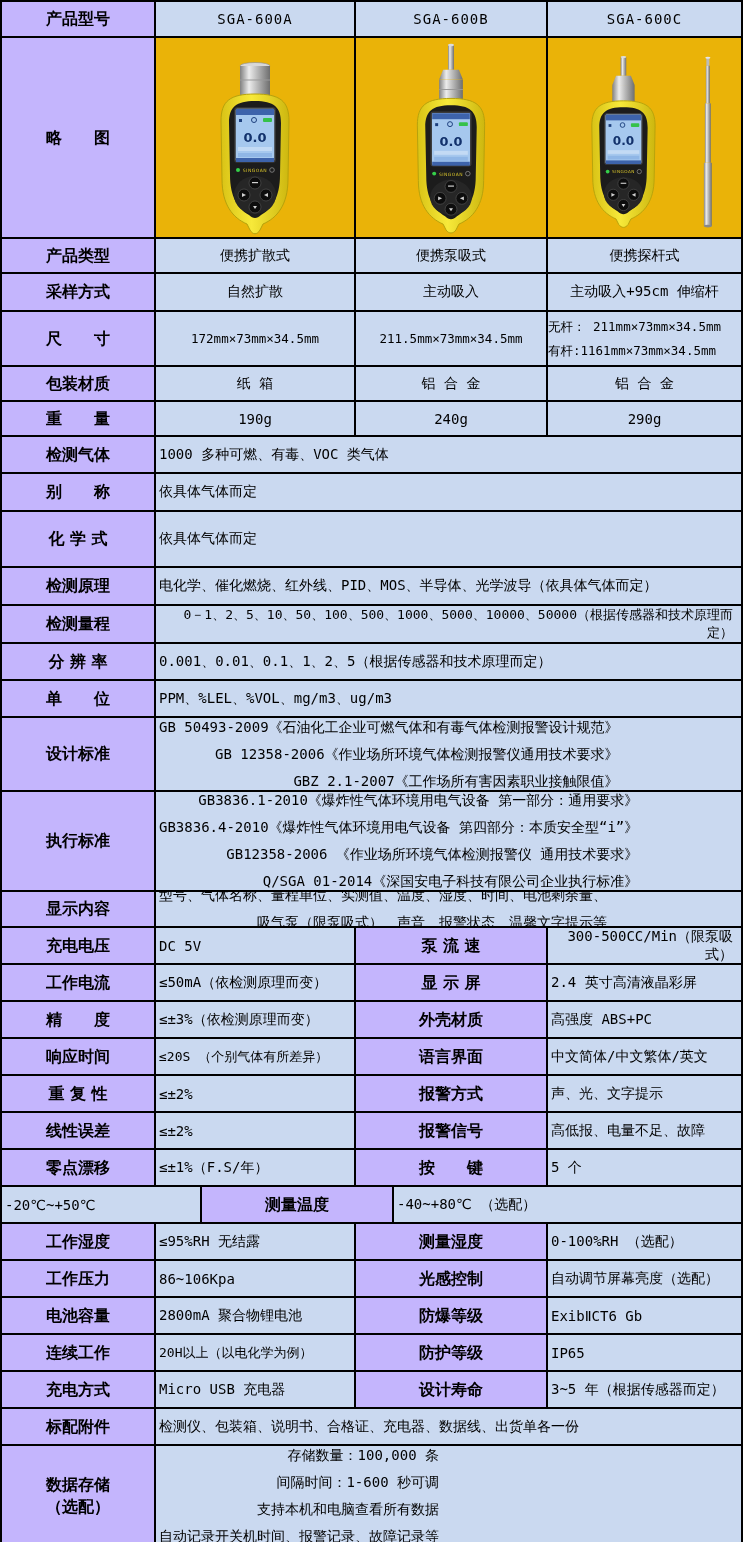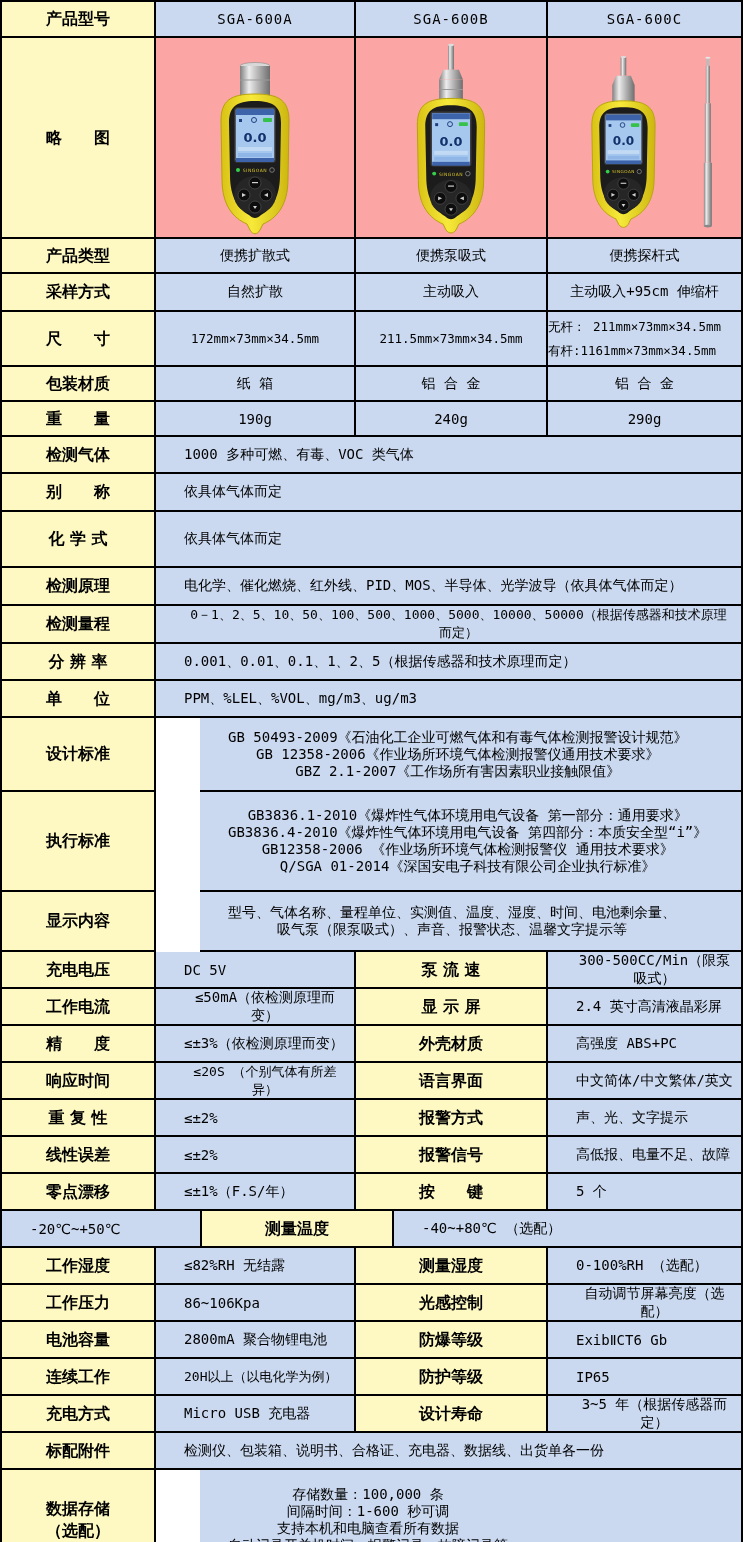--- a/index.html
+++ b/index.html
@@ -15,37 +15,37 @@
   .cell{
     box-sizing:border-box;
     border-right:2px solid #000;
     border-bottom:2px solid #000;
     display:flex;
     align-items:center;
     justify-content:center;
     overflow:hidden;
   }
   .lbl{
-    background:#fef9c3;
+    background:#c4b5fd;
     font-weight:bold;
     font-size:16px;
     text-align:center;
     line-height:22px;
     white-space:pre-line;
   }
   .val{
     background:#cad9f0;
     font-size:14px;
     font-family:"DejaVu Sans Mono","DejaVu Sans",sans-serif;
   }
-  .val.left{justify-content:flex-start;text-align:center;padding:0 8px 0 28px;}
-  .val.pre{white-space:pre-line;line-height:17px;margin-left:44px;}
+  .val.left{justify-content:flex-start;text-align:right;padding:0 8px 0 3px;}
+  .val.pre{white-space:pre-line;line-height:27px;}
   .val.dim{font-size:12.5px;}
   .val.dimc{font-size:12.5px;white-space:pre-line;line-height:24px;justify-content:flex-start;text-align:left;padding-left:0;}
-  .sketch{background:#fca5a5;}
+  .sketch{background:#eab308;}
   .w-lb{flex:0 0 154px;}
   .w-c1{flex:0 0 200px;}
   .w-c2{flex:0 0 192px;}
   .w-c3{flex:1 1 auto;}
   .w-full{flex:1 1 auto;}
   .model{font-size:14px;letter-spacing:1px;text-align:center;}
   svg text{font-family:"DejaVu Sans","Liberation Sans",sans-serif;}
 </style>
 </head>
 <body>
@@ -291,21 +291,21 @@
 GB 12358-2006《作业场所环境气体检测报警仪通用技术要求》
 GBZ 2.1-2007《工作场所有害因素职业接触限值》</div>
   </div>
   <div class="row" style="height:100px">
     <div class="cell lbl w-lb">执行标准</div>
     <div class="cell val left pre w-full">GB3836.1-2010《爆炸性气体环境用电气设备  第一部分：通用要求》
 GB3836.4-2010《爆炸性气体环境用电气设备  第四部分：本质安全型“i”》
 GB12358-2006 《作业场所环境气体检测报警仪  通用技术要求》
 Q/SGA 01-2014《深国安电子科技有限公司企业执行标准》</div>
   </div>
-  <div class="row" style="height:60px">
+  <div class="row" style="height:36px">
     <div class="cell lbl w-lb">显示内容</div>
     <div class="cell val left pre w-full">型号、气体名称、量程单位、实测值、温度、湿度、时间、电池剩余量、
 吸气泵（限泵吸式）、声音、报警状态、温馨文字提示等</div>
   </div>
 
   <div class="row" style="height:37px">
     <div class="cell lbl w-lb">充电电压</div>
     <div class="cell val left w-c1">DC 5V</div>
     <div class="cell lbl w-c2">泵 流 速</div>
     <div class="cell val left w-c3">300-500CC/Min（限泵吸式）</div>
@@ -346,21 +346,21 @@
     <div class="cell lbl w-c2">按　　键</div>
     <div class="cell val left w-c3">5 个</div>
   </div>
   <div class="row" style="height:37px">
     <div class="cell val left w-c1">-20℃~+50℃</div>
     <div class="cell lbl w-c2">测量温度</div>
     <div class="cell val left w-c3">-40~+80℃ （选配）</div>
   </div>
   <div class="row" style="height:37px">
     <div class="cell lbl w-lb">工作湿度</div>
-    <div class="cell val left w-c1">≤82%RH 无结露</div>
+    <div class="cell val left w-c1">≤95%RH 无结露</div>
     <div class="cell lbl w-c2">测量湿度</div>
     <div class="cell val left w-c3">0-100%RH （选配）</div>
   </div>
   <div class="row" style="height:37px">
     <div class="cell lbl w-lb">工作压力</div>
     <div class="cell val left w-c1">86~106Kpa</div>
     <div class="cell lbl w-c2">光感控制</div>
     <div class="cell val left w-c3">自动调节屏幕亮度（选配）</div>
   </div>
   <div class="row" style="height:37px">

